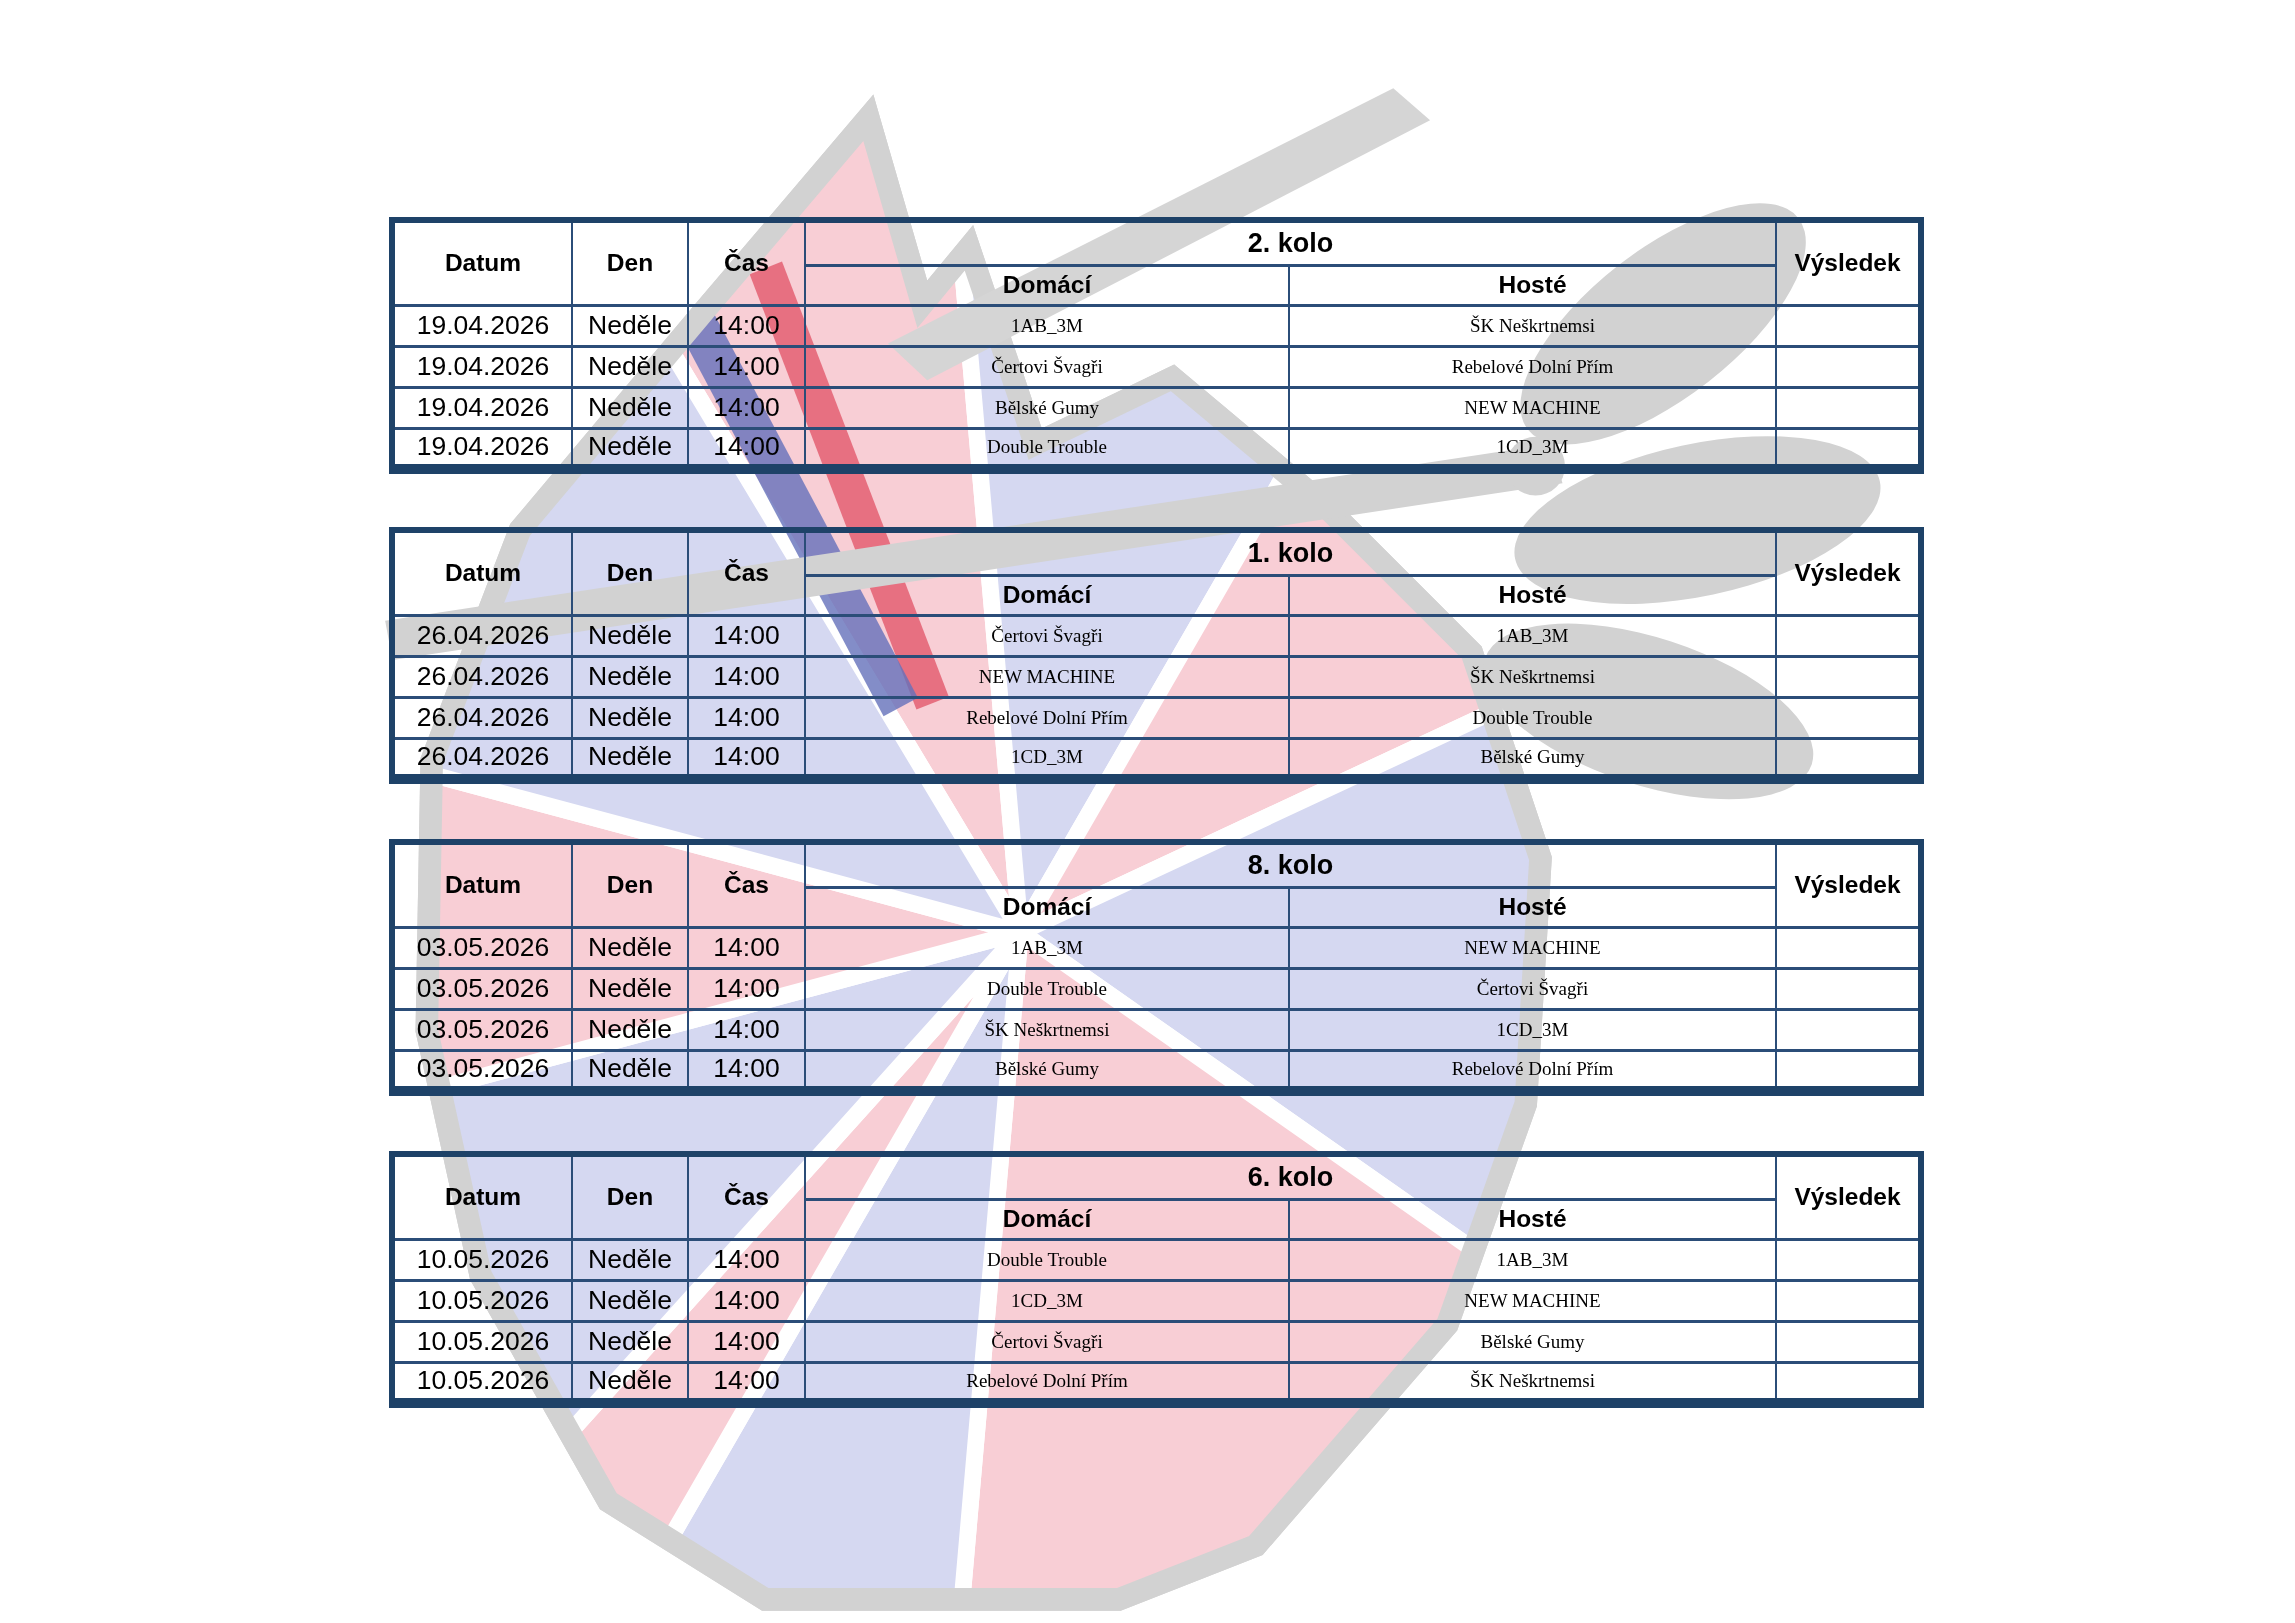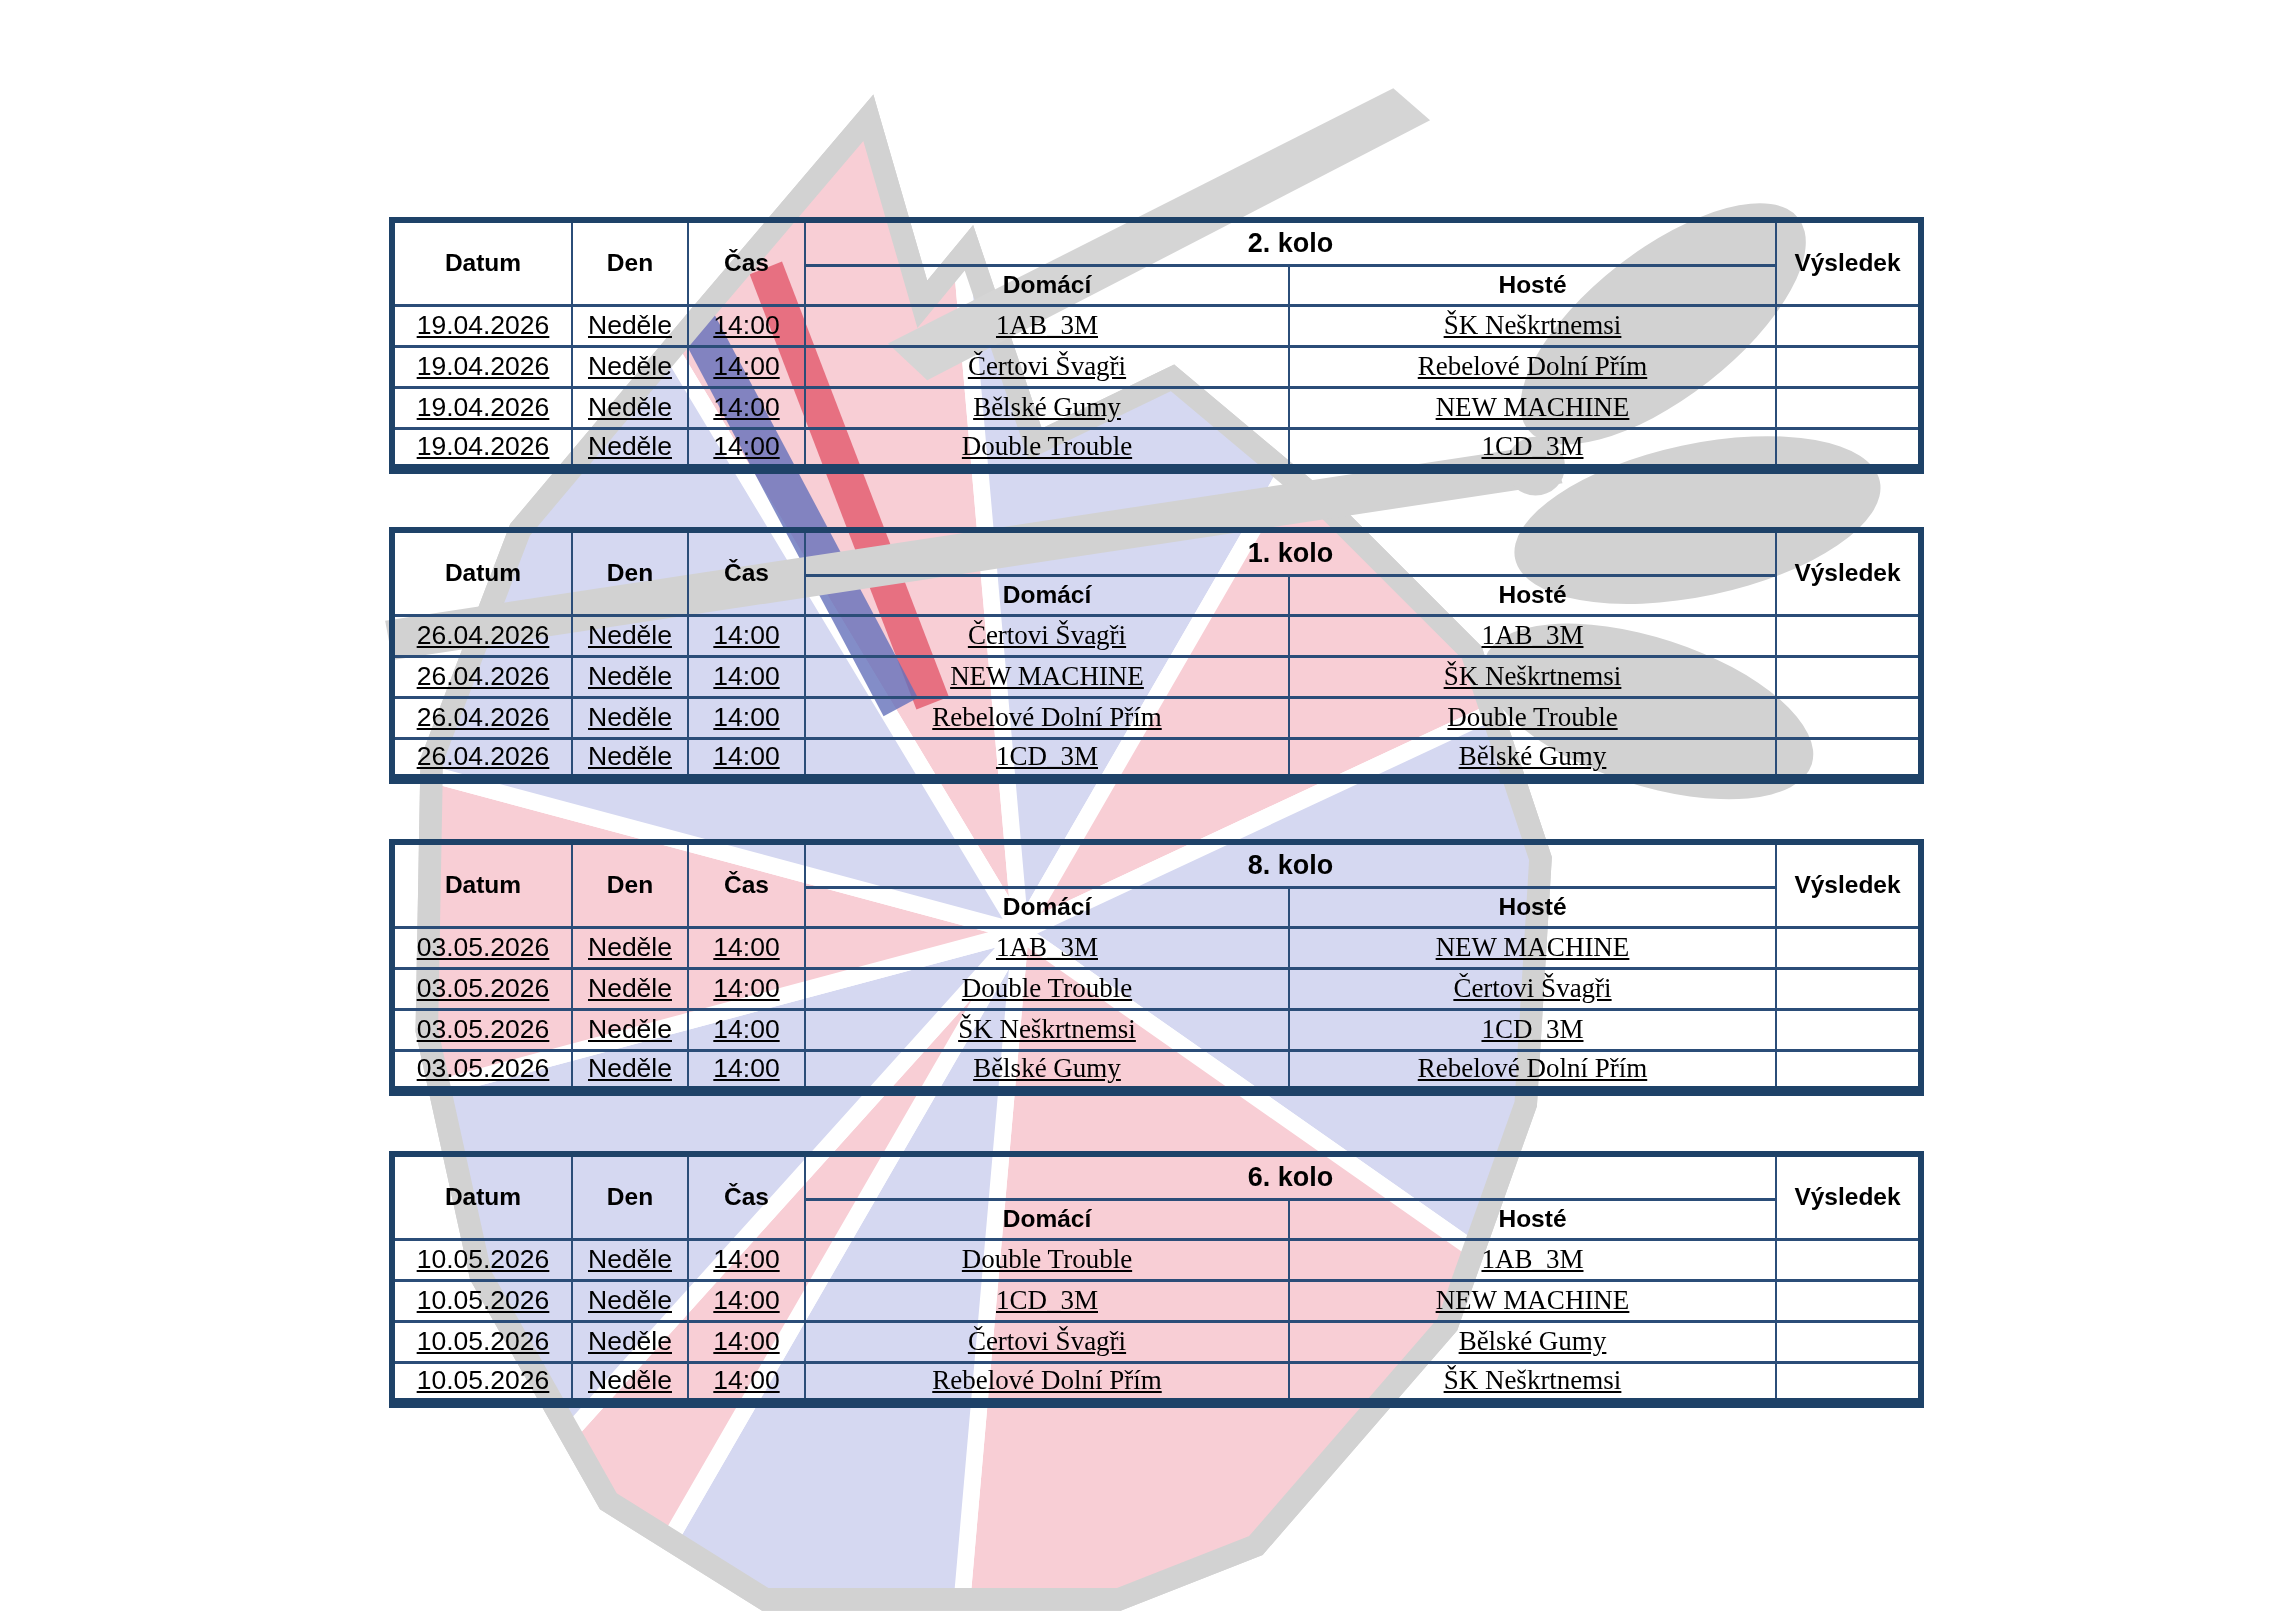--- a/index.html
+++ b/index.html
@@ -35,25 +35,25 @@
   col.c-vys{width:145px;}
 
   th,td{
     border:2.5px solid #2b4d78;
     border-top-width:3.4px;border-bottom-width:3.4px;
     text-align:center;vertical-align:middle;
     color:#000;padding:0;overflow:hidden;white-space:nowrap;
   }
   tr.hr1{height:45px;}
   tr.hr2{height:40px;}
-  tbody tr{height:41px;text-decoration:underline;}
+  tbody tr{height:41px;}
   th{font-weight:bold;font-size:24.5px;font-family:"Liberation Sans",sans-serif;}
   th.kolo{font-size:27px;}
   td{font-size:26.5px;font-family:"Liberation Sans",sans-serif;}
-  td.team{font-family:"Liberation Serif",serif;font-size:27px;}
+  td.team{font-family:"Liberation Serif",serif;font-size:19px;}
 </style>
 </head>
 <body>
 
 <div class="page">
 
   <svg class="wm" viewBox="0 0 4678 3308" aria-hidden="true">
     <defs>
       <clipPath id="boardClip">
         <polygon points="1770,240 1880,620 1975,505 2110,905 2390,770 2700,1030 3000,1330 3140,1750 3110,2250 2950,2700 2560,3150 2280,3260 1560,3260 1240,3060 980,2600 870,2100 880,1550 1060,1080 1430,640"></polygon>

